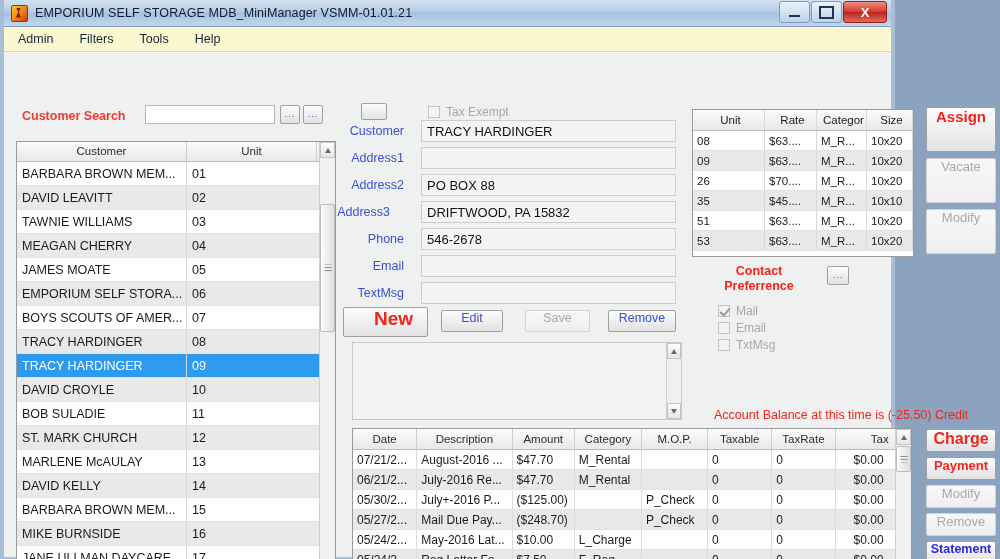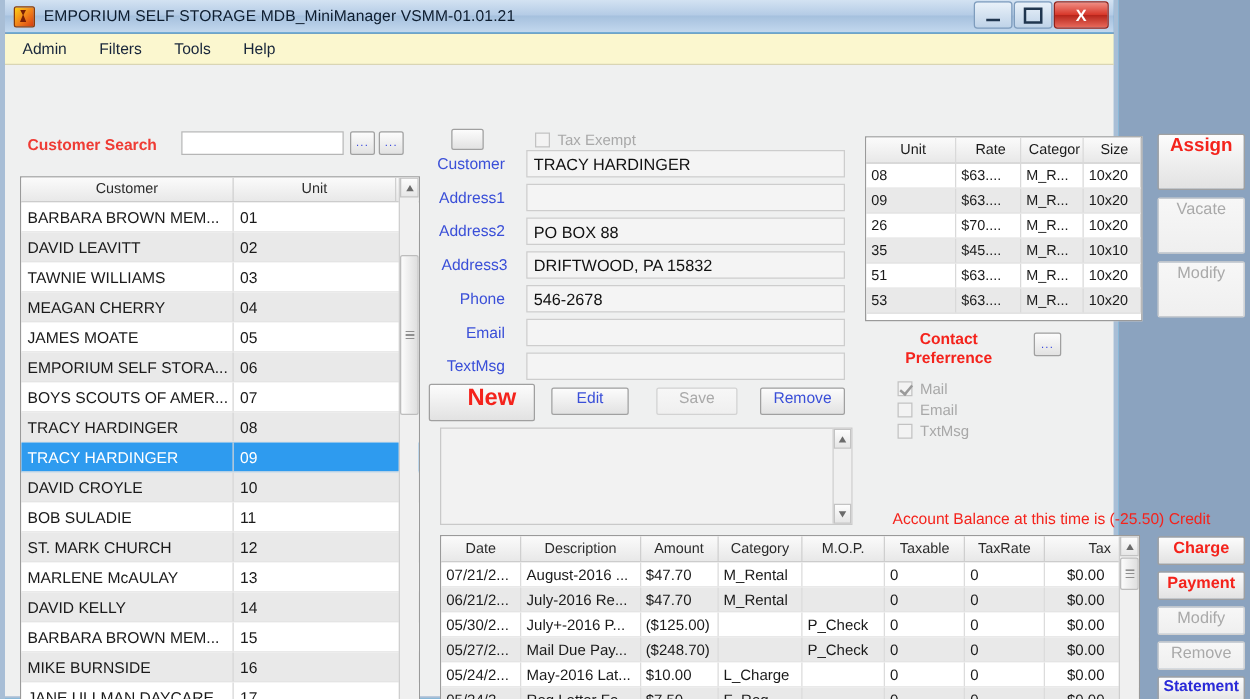--- a/index.html
+++ b/index.html
@@ -6,21 +6,21 @@
   body{
     width:1000px;height:559px;overflow:hidden;
     font-family:"Liberation Sans", sans-serif;
     background:#8ba3bf;
   }
   .window{
     position:absolute;left:0;top:0;width:895px;height:559px;
     box-sizing:border-box;
     border:4px solid #a8bed6;
     border-top:none;border-bottom-width:5px;
-    background:#0ea5e9;
+    background:#0c4a6e;
     box-shadow:inset 0 0 0 1px #6d8db0;
   }
   
   .titlebar{
     height:26px;position:relative;
     background:linear-gradient(to bottom,#d3e2f2 0%,#b5cce6 45%,#a6c1de 50%,#c3d8ee 100%);
     border-bottom:1px solid #7e9cbd;
     display:flex;align-items:center;
   }
   .app-icon{
@@ -195,21 +195,21 @@
   .cp-chk .lab{font-size:12px;color:#a8a8a8;}
   #cp-mail{top:252px;}#cp-email{top:269px;}#cp-txt{top:286px;justify-content:flex-end;}
   .balance{
     position:absolute;left:710px;top:356px;font-size:12.5px;color:#f4231c;white-space:nowrap;
   }
   
   .rbtn{position:absolute;left:922px;width:70px;box-sizing:border-box;}
   #btn-assign{top:55px;height:45px;font-size:15px;font-weight:bold;color:#f4231c;}
   #btn-vacate{top:106px;height:45px;font-size:13px;}
   #btn-modify1{top:157px;height:45px;font-size:13px;}
-  #btn-charge{top:377px;height:23px;font-size:13px;font-weight:bold;color:#f4231c;}
+  #btn-charge{top:377px;height:23px;font-size:16px;font-weight:bold;color:#f4231c;}
   #btn-payment{top:405px;height:23px;font-size:13px;font-weight:bold;color:#f4231c;}
   #btn-modify2{top:433px;height:23px;font-size:13px;}
   #btn-remove2{top:461px;height:23px;font-size:13px;}
   #btn-statement{top:489px;height:23px;font-size:12.5px;font-weight:bold;color:#2a2ad8;}
   
   .trans{
     position:absolute;left:348px;top:376px;width:560px;height:168px;
     border:1px solid #9a9a9a;background:#fff;box-sizing:border-box;overflow:hidden;
   }
   .t-head{
@@ -359,21 +359,21 @@
       <span class="box"></span>
       <span class="lab">Waive Late Fees</span>
     </div>
 
     <div class="f-label" style="left:330px;top:72px;">Customer</div>
     <input class="f-input" style="top: 68px;" value="TRACY HARDINGER">
     <div class="f-label" style="left:330px;top:99px;">Address1</div>
     <input class="f-input" style="top: 95px;" value="">
     <div class="f-label" style="left:330px;top:126px;">Address2</div>
     <input class="f-input" style="top: 122px;" value="PO BOX 88">
-    <div class="f-label" style="left:332px;top:153px;">Address3</div>
+    <div class="f-label" style="left:316px;top:153px;">Address3</div>
     <input class="f-input" style="top: 149px;" value="DRIFTWOOD, PA 15832">
     <div class="f-label" style="left:330px;top:180px;">Phone</div>
     <input class="f-input" style="top: 176px;" value="546-2678">
     <div class="f-label" style="left:330px;top:207px;">Email</div>
     <input class="f-input" style="top: 203px;" value="">
     <div class="f-label" style="left:330px;top:234px;">TextMsg</div>
     <input class="f-input" style="top: 230px;" value="">
 
     <div class="btn" id="btn-new">New</div>
     <div class="btn" id="btn-edit">Edit</div>

